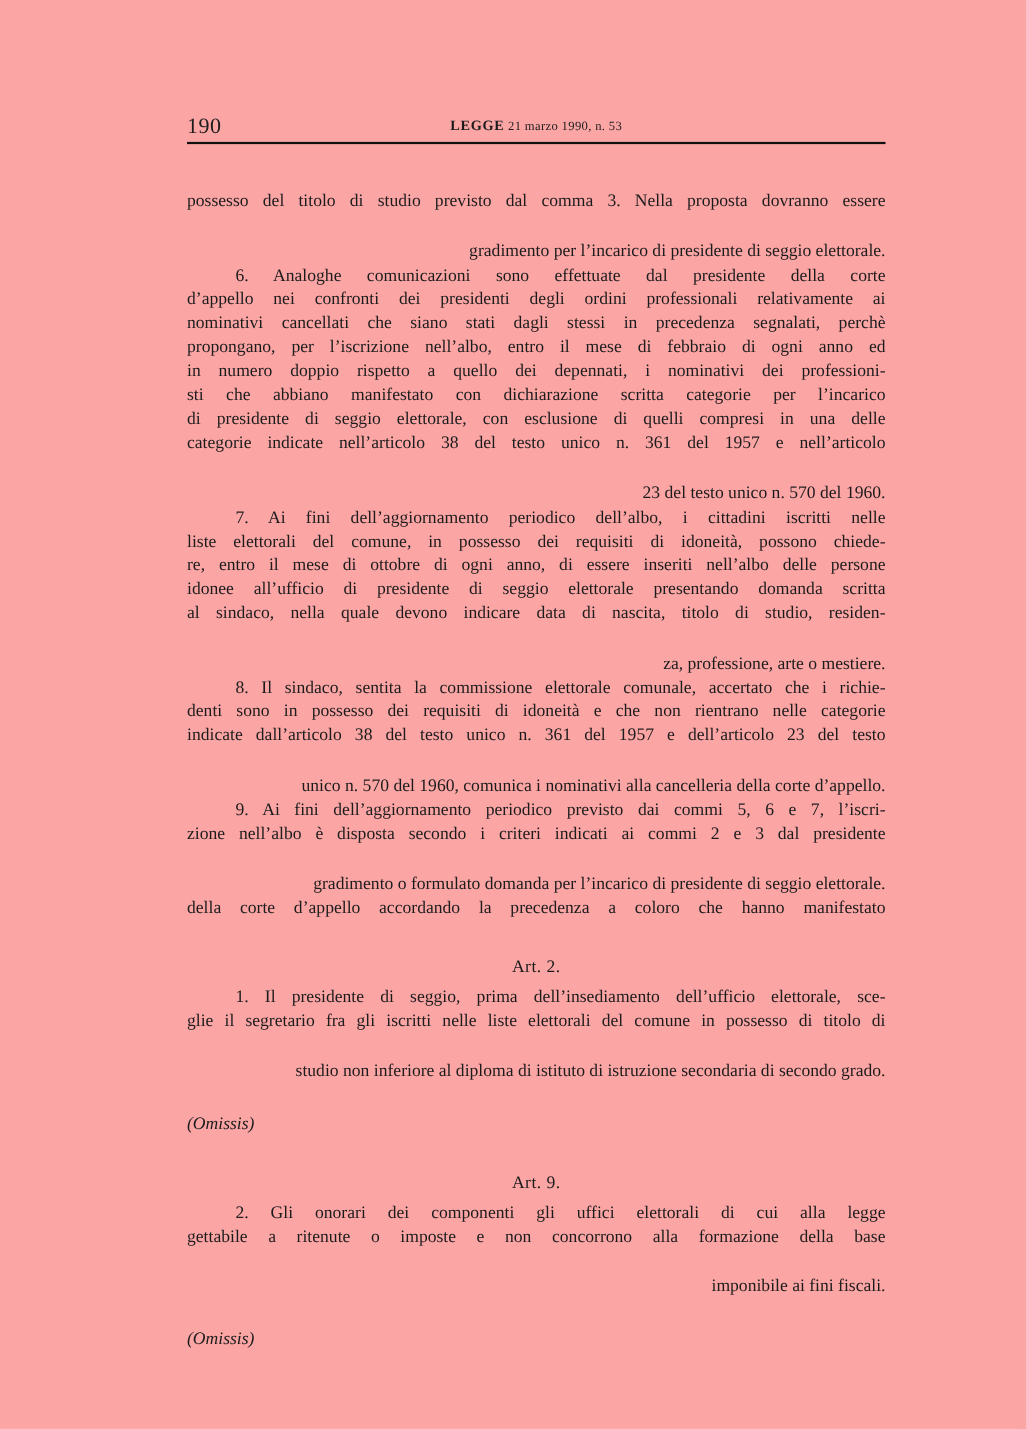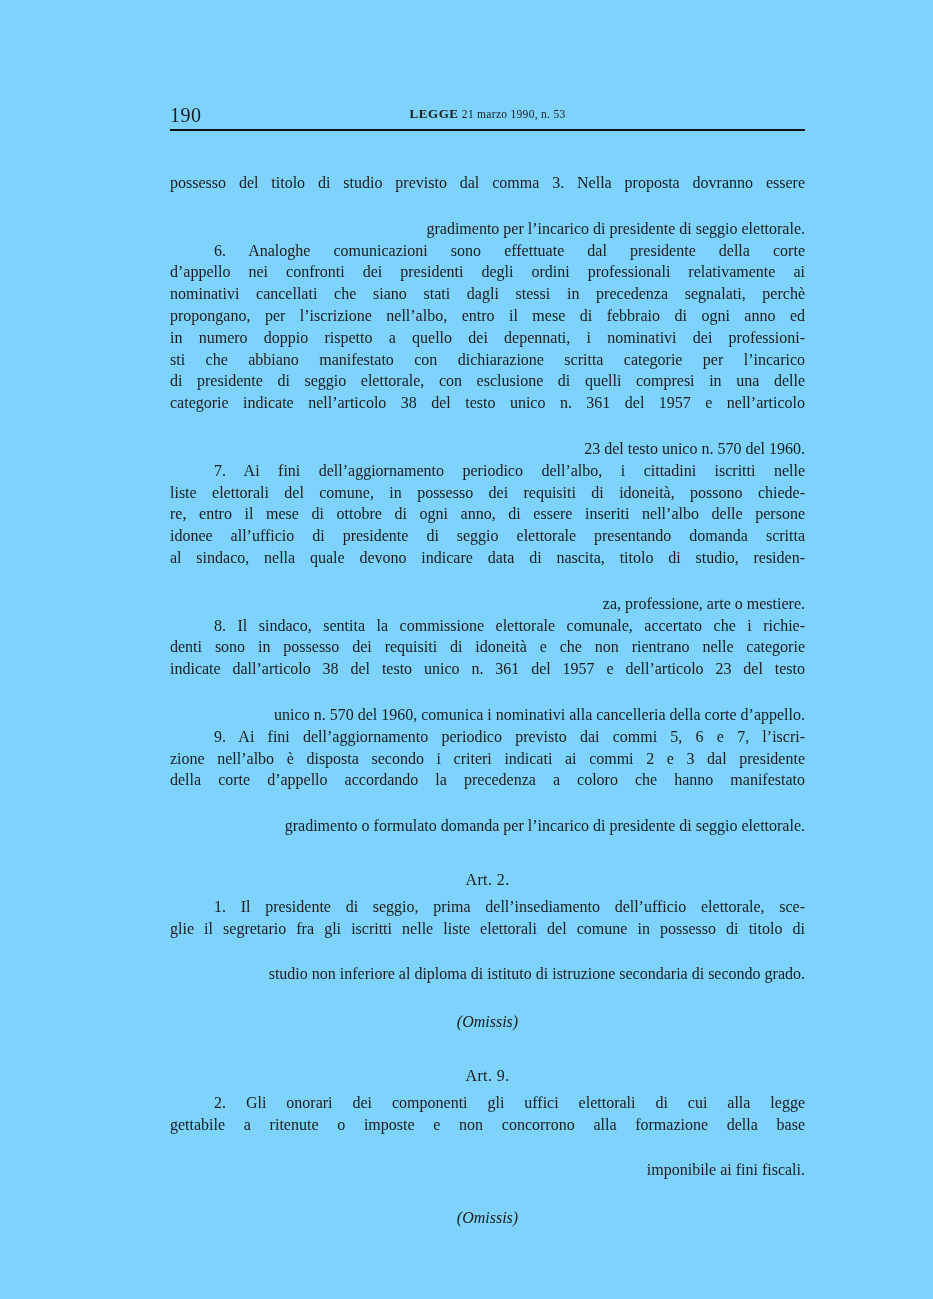--- a/index.html
+++ b/index.html
@@ -4,21 +4,21 @@
 <style>
   html, body {
     margin: 0;
     padding: 0;
     background: #ffffff;
   }
   .page {
     position: relative;
     width: 933px;
     height: 1299px;
-    background: #7dd3fc;
+    background: #fca5a5;
     color: #1c1c1c;
     font-family: "Liberation Serif", "DejaVu Serif", serif;
     overflow: hidden;
   }
   
   .page-header {
     position: absolute;
     left: 170px;
     top: 0;
     width: 635px;
@@ -76,21 +76,20 @@
   .art-heading {
     margin-top: 32px;
     margin-bottom: 5px;
     text-align: center;
     height: 21.8px;
     letter-spacing: 0.4px;
   }
   .omissis {
     margin-top: 26px;
     margin-bottom: 26px;
-    text-align: center;
     font-style: italic;
     height: 21.8px;
   }
   .ipara {
     margin-top: 11px;
     margin-bottom: 10px;
     font-style: italic;
     text-indent: 44px;
     height: 21.8px;
   }
@@ -133,22 +132,22 @@
       </div>
       <div class="para">
         <div class="line first">8. Il sindaco, sentita la commissione elettorale comunale, accertato che i richie-</div>
         <div class="line">denti sono in possesso dei requisiti di idoneità e che non rientrano nelle categorie</div>
         <div class="line">indicate dall’articolo 38 del testo unico n. 361 del 1957 e dell’articolo 23 del testo</div>
         <div class="line last">unico n. 570 del 1960, comunica i nominativi alla cancelleria della corte d’appello.</div>
       </div>
       <div class="para">
         <div class="line first">9. Ai fini dell’aggiornamento periodico previsto dai commi 5, 6 e 7, l’iscri-</div>
         <div class="line">zione nell’albo è disposta secondo i criteri indicati ai commi 2 e 3 dal presidente</div>
+        <div class="line last">gradimento o formulato domanda per l’incarico di presidente di seggio elettorale.</div>
         <div class="line">della corte d’appello accordando la precedenza a coloro che hanno manifestato</div>
-        <div class="line last">gradimento o formulato domanda per l’incarico di presidente di seggio elettorale.</div>
       </div>
       <div class="art-heading">Art. 2.</div>
       <div class="para">
         <div class="line first">1. Il presidente di seggio, prima dell’insediamento dell’ufficio elettorale, sce-</div>
         <div class="line">glie il segretario fra gli iscritti nelle liste elettorali del comune in possesso di titolo di</div>
         <div class="line last">studio non inferiore al diploma di istituto di istruzione secondaria di secondo grado.</div>
       </div>
       <div class="omissis">(Omissis)</div>
       <div class="art-heading">Art. 9.</div>
       <div class="para">

